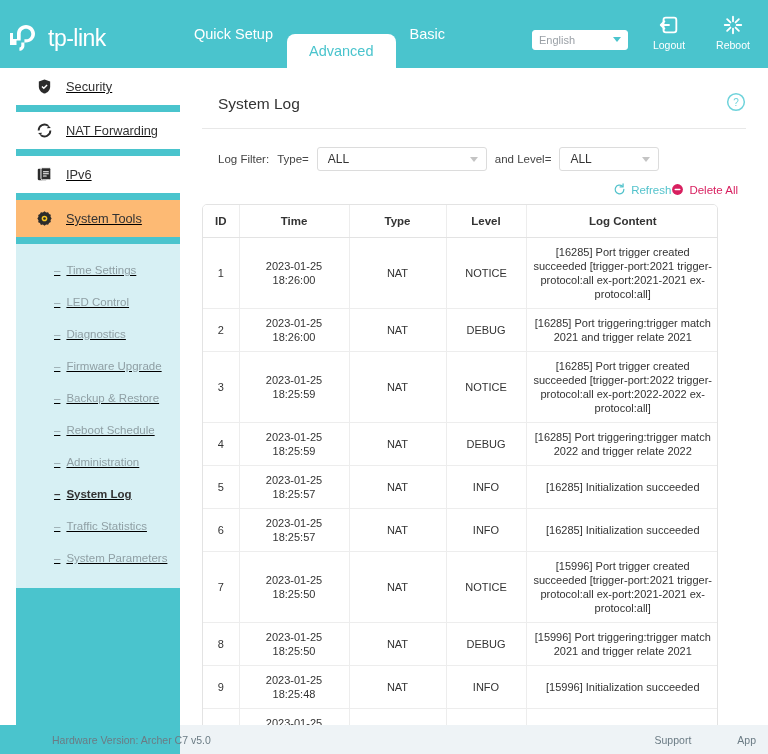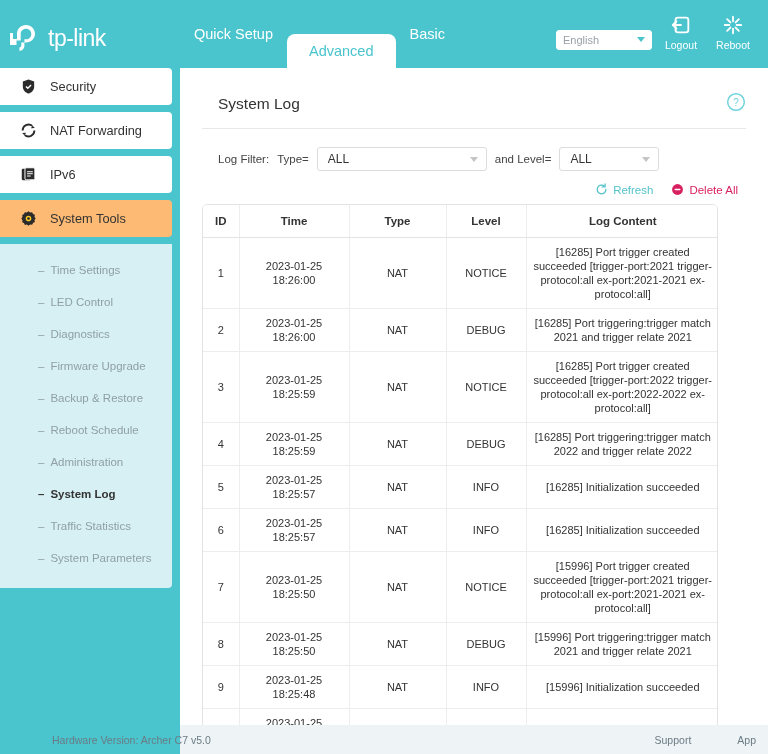--- a/index.html
+++ b/index.html
@@ -33,21 +33,21 @@
     line-height: 68px; height: 68px; cursor: pointer; white-space: nowrap;
   }
   .nav-tab.active {
     background: #ffffff; color: #4ac4cd;
     border-radius: 8px 8px 0 0;
     height: 34px; line-height: 34px; margin-top: 34px;
     padding: 0 22px;
   }
   .header-right {
     position: absolute; right: 12px; top: 14px;
-    display: flex; align-items: flex-start; gap: 6px;
+    display: flex; align-items: flex-start; gap: 18px;
   }
   .lang-select {
     width: 96px; height: 20px; background: #ffffff;
     border: 1px solid #ffffff; border-radius: 3px;
     font-size: 11px; color: #9aa0a6; padding: 0 16px 0 6px;
     line-height: 18px; position: relative; margin-top: 16px;
     cursor: pointer;
   }
   .lang-select .caret {
     position: absolute; right: 6px; top: 6px;
@@ -55,22 +55,23 @@
     border-right: 4px solid transparent; border-top: 5px solid #4ac4cd;
   }
   .hdr-btn {
     width: 46px; text-align: center; color: #ffffff;
     font-size: 10.5px; cursor: pointer;
   }
   .hdr-btn .glyph { display: block; margin: 0 auto 3px; }
 
   
   .sidebar {
-    position: absolute; left: 0; top: 68px; width: 180px; bottom: 29px;
+    position: absolute; left: 16px; top: 68px; width: 180px; bottom: 29px;
     background: #4ac4cd;
+    text-decoration: underline;
   }
   .side-inner { position: relative; }
   .side-item {
     position: relative; left: 0; width: 172px; height: 37px;
     background: #ffffff; margin-bottom: 7px;
     display: flex; align-items: center; padding-left: 18px;
     border-radius: 0 4px 4px 0; cursor: pointer;
   }
   .side-item.active { background: #fdba74; width: 172px; }
   .side-item .ico {
@@ -120,21 +121,21 @@
   .sel.wide { width: 170px; }
   .sel.narrow { width: 100px; }
   .sel .caret {
     position: absolute; right: 8px; top: 9px; width: 0; height: 0;
     border-left: 4px solid transparent; border-right: 4px solid transparent;
     border-top: 5px solid #c4c4c4;
   }
 
   .actions-row {
     display: flex; justify-content: flex-end; align-items: center;
-    gap: 18px; padding: 12px 8px 8px 0; font-size: 11.5px;
+    padding: 12px 8px 8px 0; font-size: 11.5px;
   }
   .act { display: flex; align-items: center; gap: 5px; cursor: pointer; }
   .act.refresh { color: #54c3cc; }
   .act.delete { color: #d81f5f; }
 
   
   .table-wrap {
     border: 1px solid #e3e3e3; border-radius: 5px;
     overflow: hidden; margin-left: 0; width: 516px;
     background: #fff;

